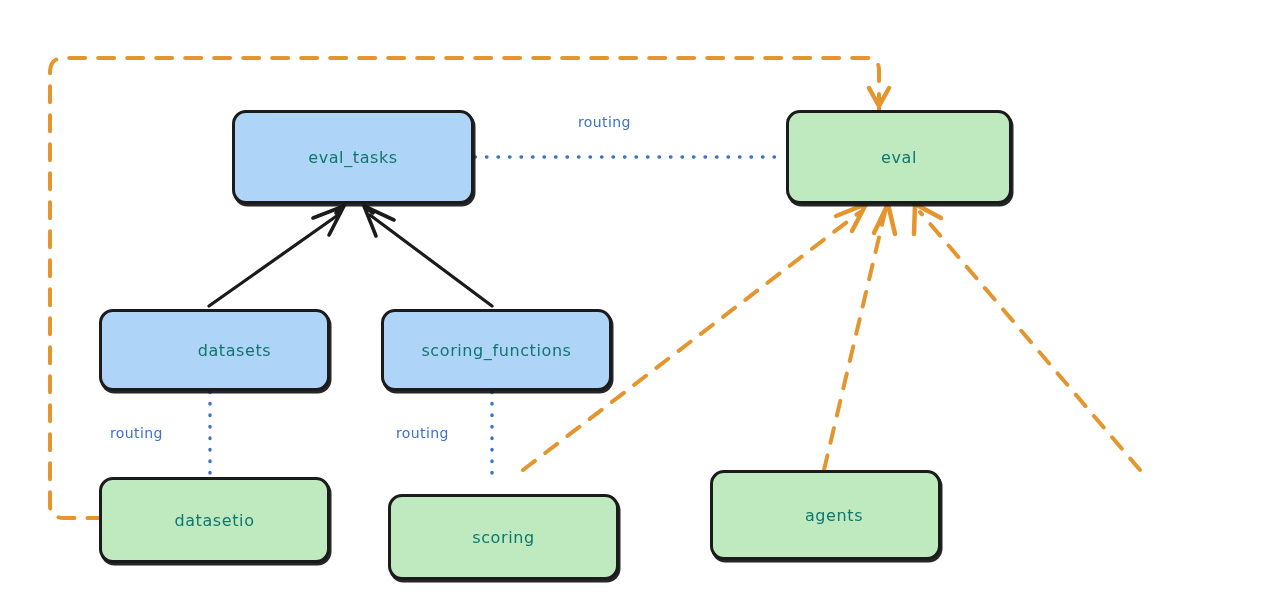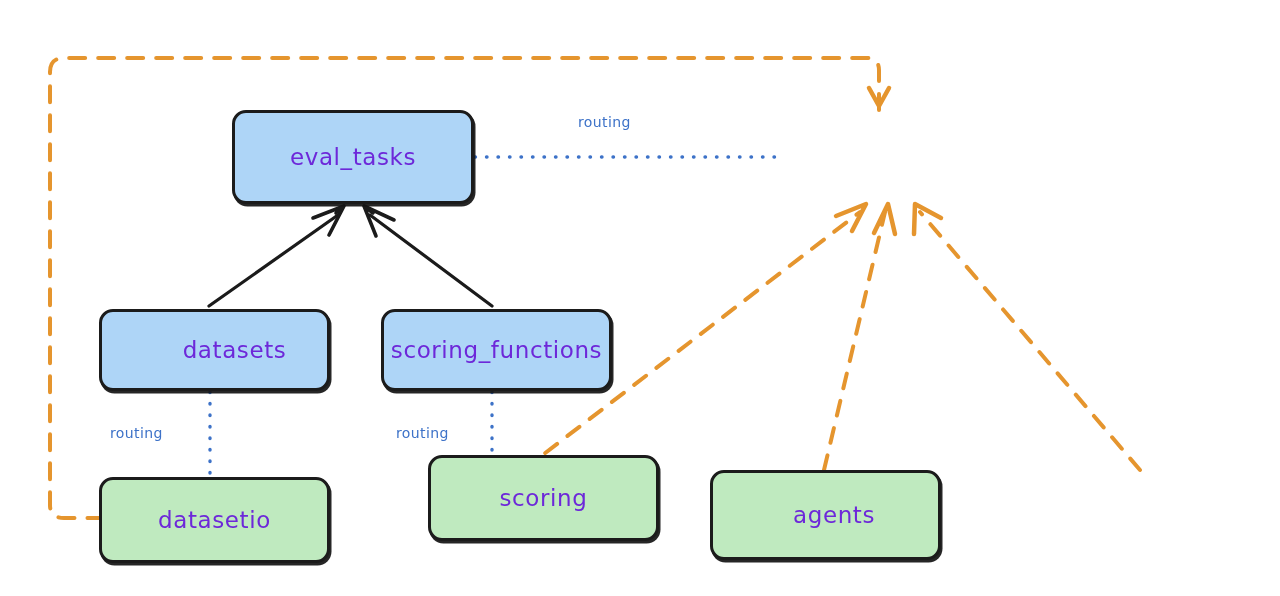--- a/index.html
+++ b/index.html
@@ -37,22 +37,22 @@
     box-shadow: 1.5px 2.5px 0 0 rgba(20,20,20,0.92);
   }
   .node-blue {
     background: #aed5f7;
   }
   .node-green {
     background: #bfeabf;
   }
   .node-label {
     font-family: "DejaVu Sans", sans-serif;
-    font-size: 23px;
-    color: #6d28d9;
+    font-size: 16px;
+    color: #0f766e;
     letter-spacing: 0.6px;
     white-space: nowrap;
     pointer-events: none;
   }
   .edge-label {
     position: absolute;
     font-family: "DejaVu Sans", sans-serif;
     font-size: 14px;
     color: #3d72c8;
     letter-spacing: 0.4px;
@@ -101,34 +101,37 @@
     <path d="M 210 392 L 210 477" fill="none" stroke="#3d72c8" stroke-width="3.4" stroke-linecap="round" stroke-dasharray="0.5 11"></path>
 
     <path d="M 492 392 L 492 477" fill="none" stroke="#3d72c8" stroke-width="3.4" stroke-linecap="round" stroke-dasharray="0.5 11"></path>
 
   </svg>
 
   <div class="node node-blue" style="left:232px; top:110px; width:242px; height:94px;">
     <span class="node-label">eval_tasks</span>
   </div>
 
+  <div class="node node-green" style="left:786px; top:110px; width:226px; height:94px;">
+    <span class="node-label">eval</span>
+  </div>
 
   <div class="node node-blue" style="left:99px; top:309px; width:231px; height:82px;padding-left:40px;">
     <span class="node-label">datasets</span>
   </div>
 
   <div class="node node-blue" style="left:381px; top:309px; width:231px; height:82px;">
     <span class="node-label">scoring_functions</span>
   </div>
 
   <div class="node node-green" style="left:99px; top:477px; width:231px; height:86px;">
     <span class="node-label">datasetio</span>
   </div>
 
-  <div class="node node-green" style="left:388px; top:455px; width:231px; height:86px;margin-left:40px;">
+  <div class="node node-green" style="left:388px; top:494px; width:231px; height:86px;">
     <span class="node-label">scoring</span>
   </div>
 
   <div class="node node-green" style="left:710px; top:470px; width:231px; height:90px;padding-left:17px;">
     <span class="node-label">agents</span>
   </div>
 
 
   <div class="edge-label" style="left:578px; top:114px;">routing</div>
 

